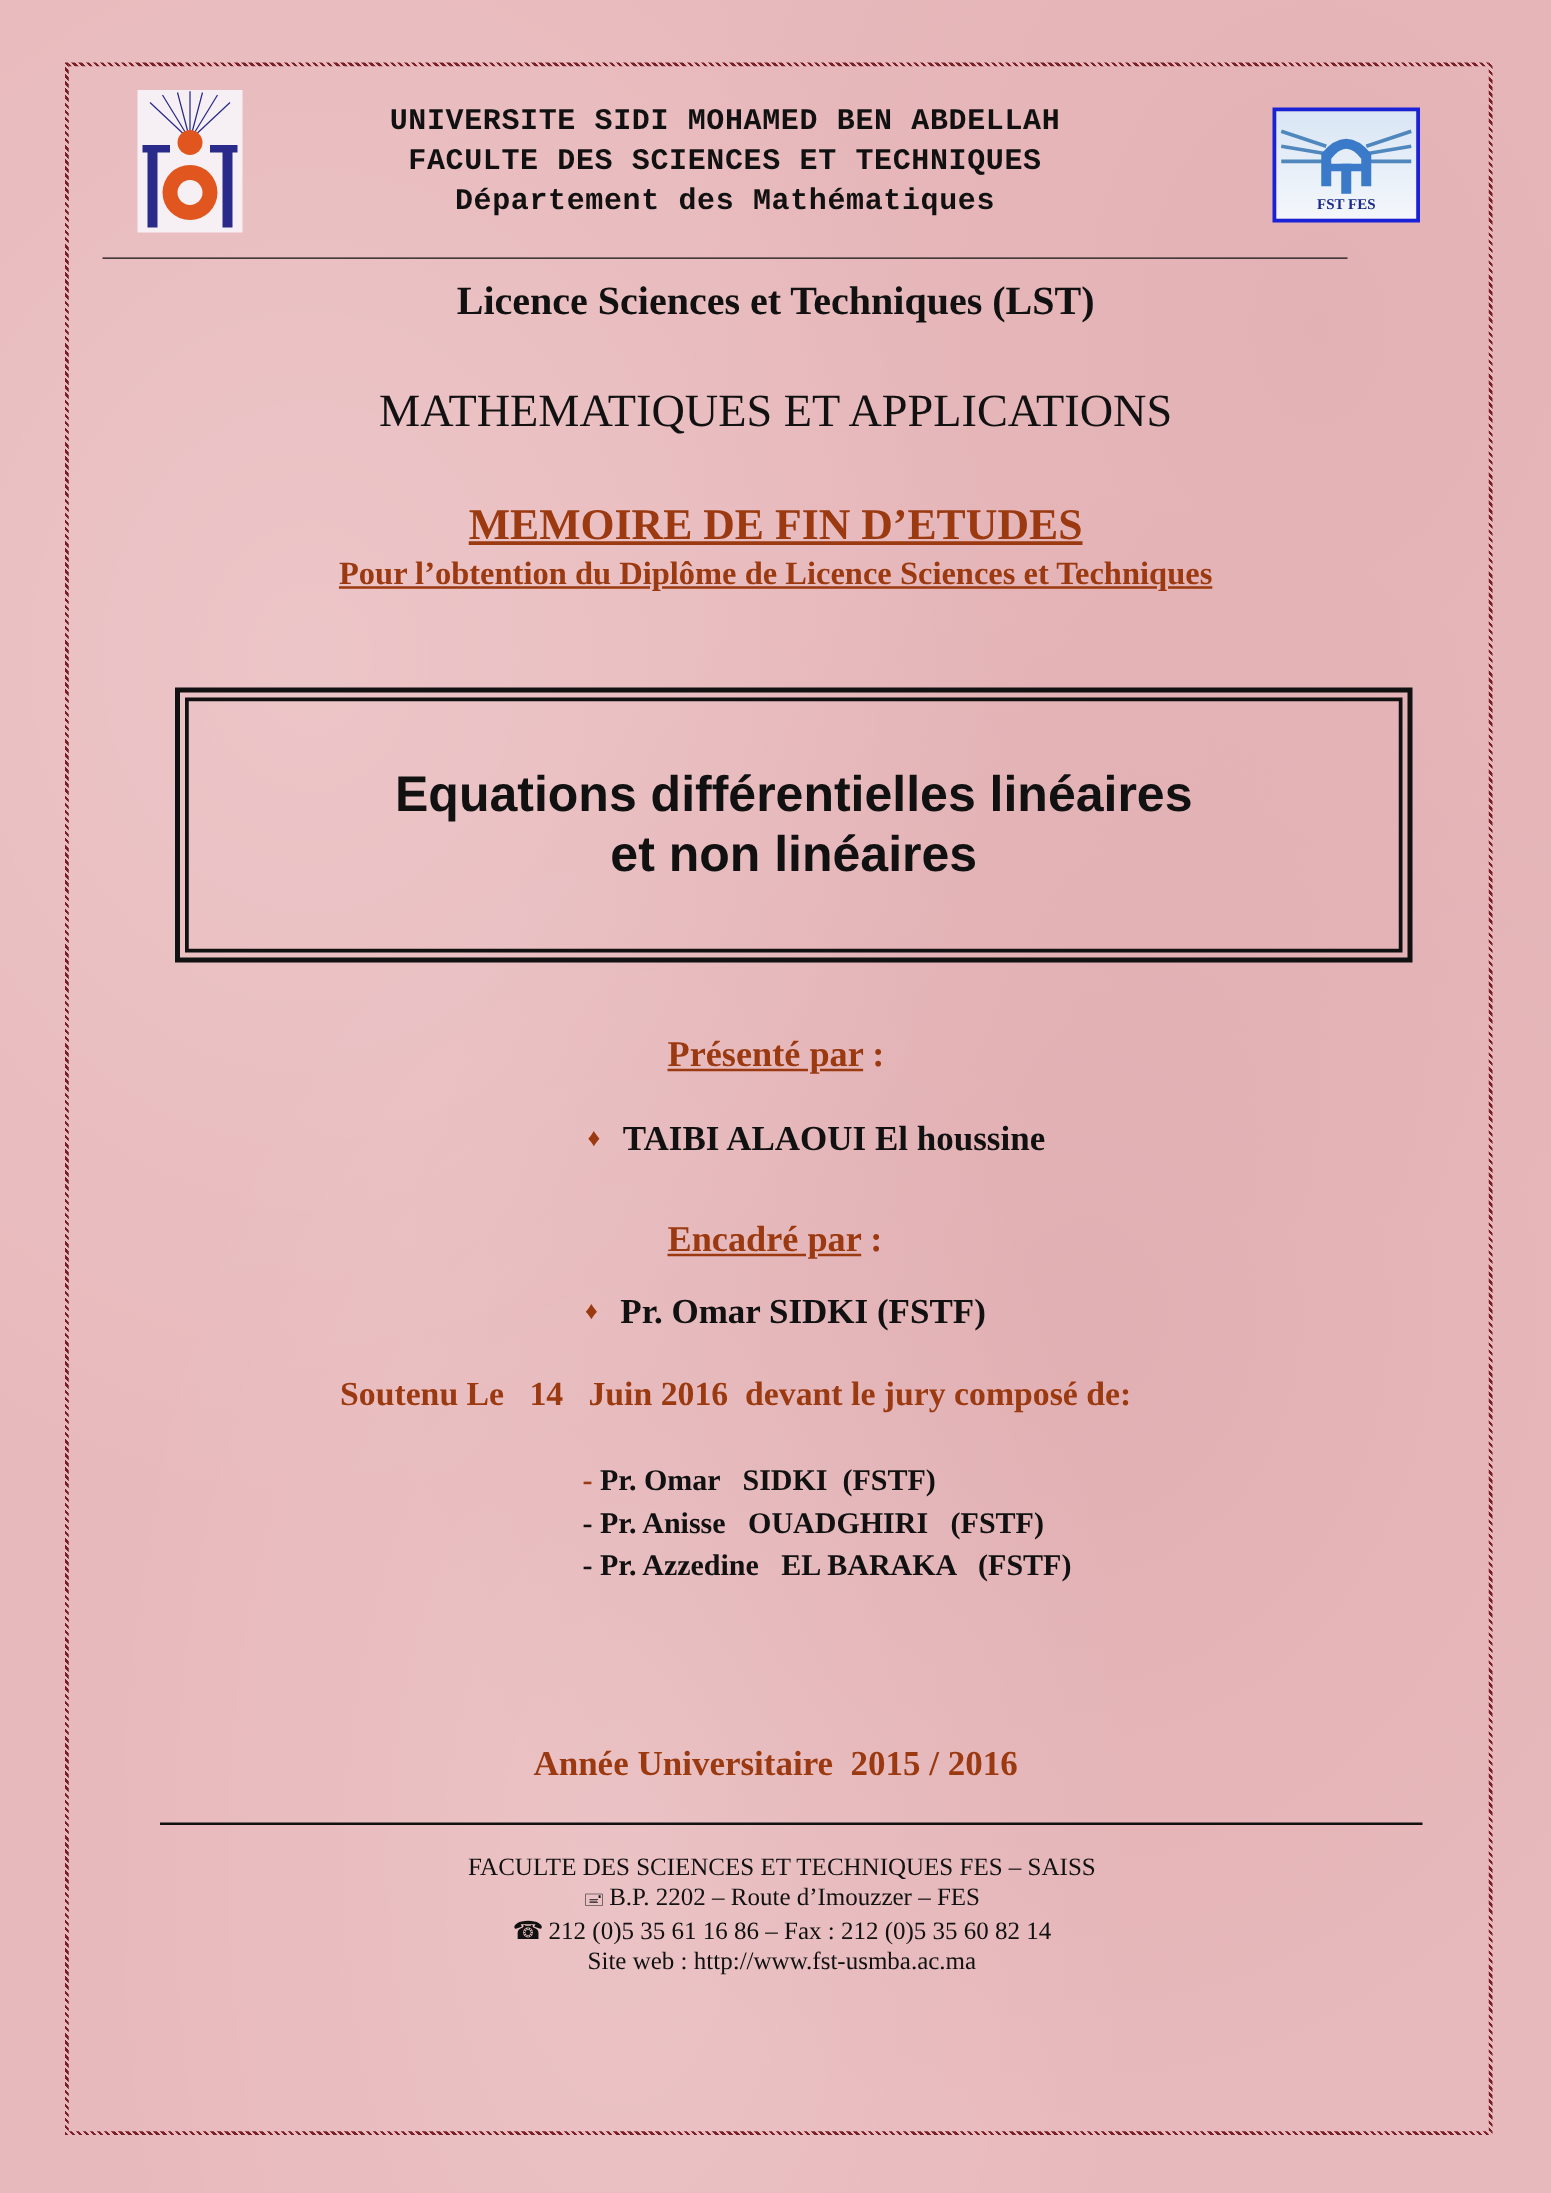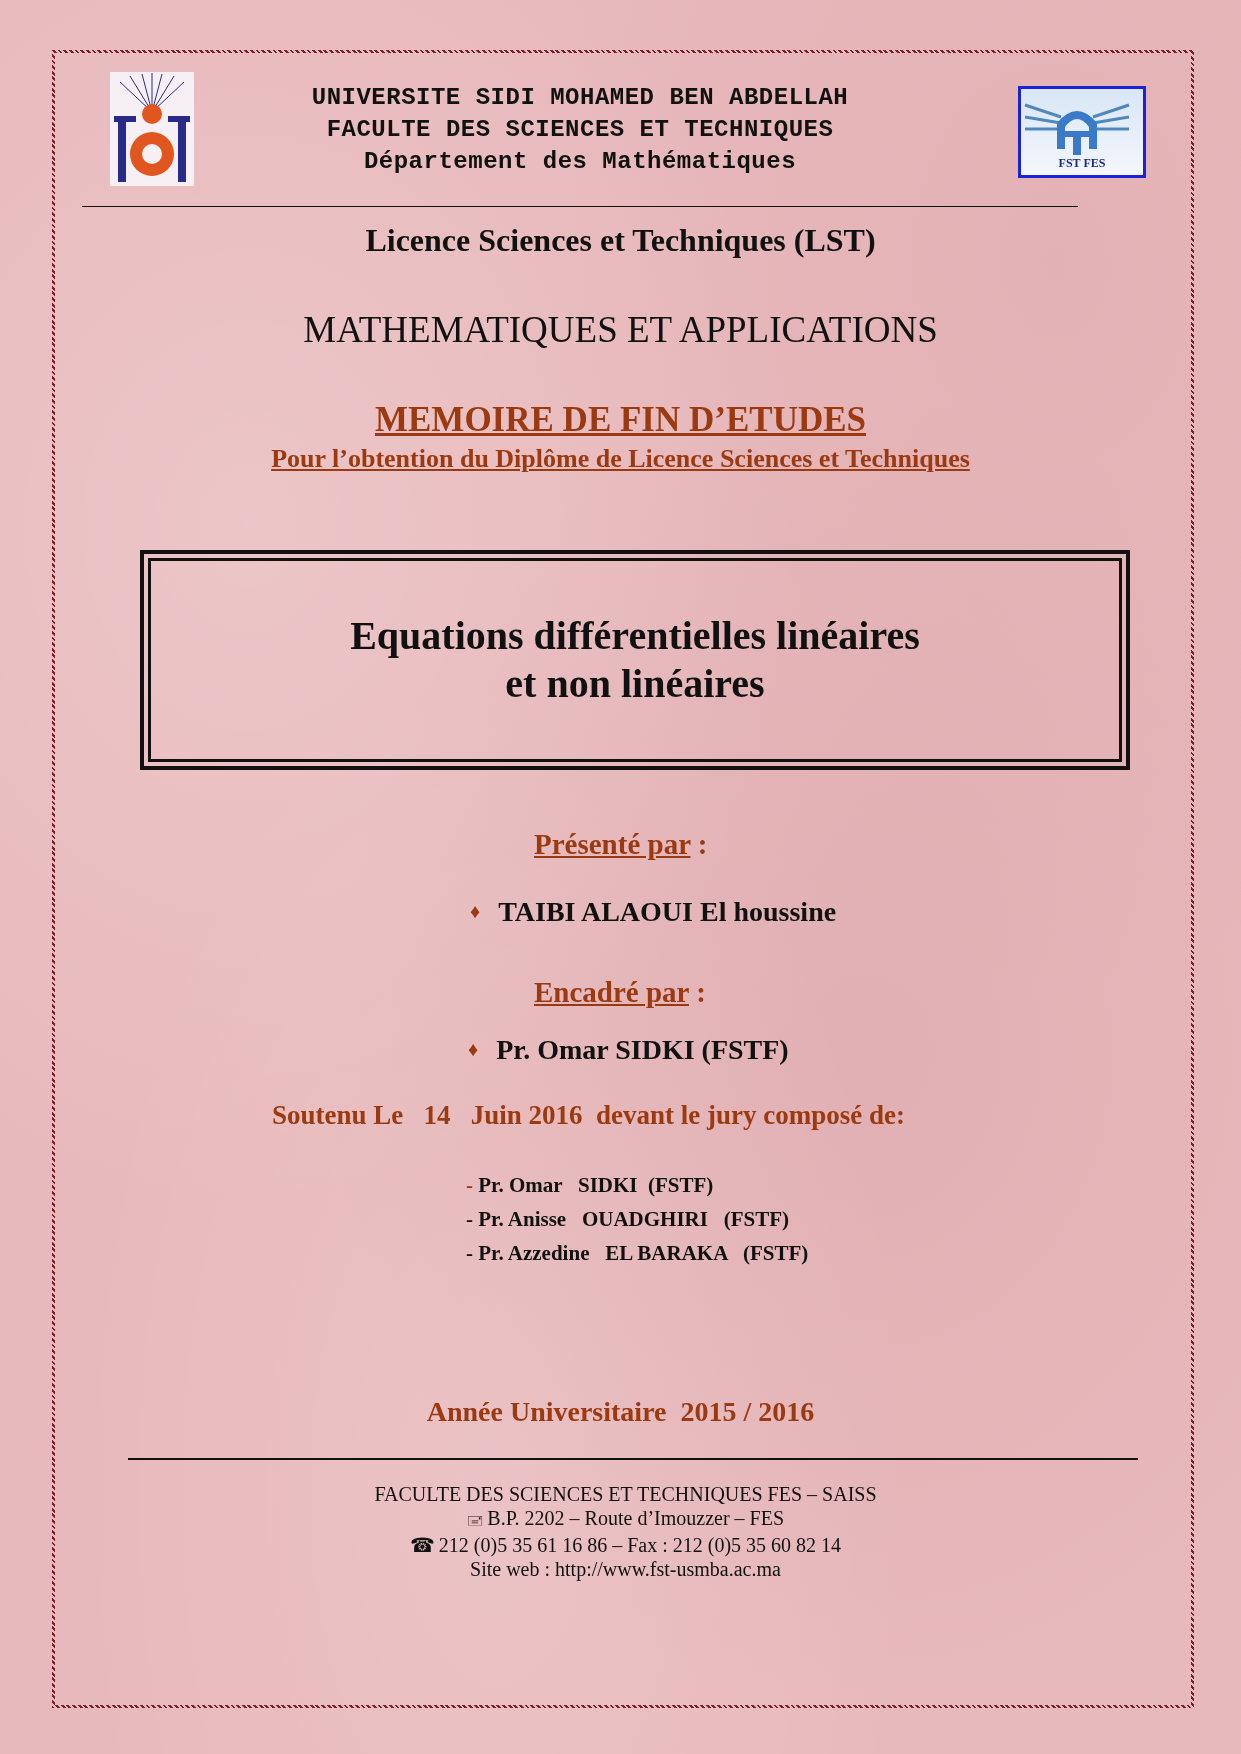--- a/index.html
+++ b/index.html
@@ -15,38 +15,38 @@
     color: #111;
   }
   .frame {
     position: absolute; left: 52px; top: 50px; width: 1136px; height: 1652px;
     border: 3px solid transparent;
     border-image: repeating-linear-gradient(45deg, #7a1f28 0 2px, #e8b9bc 2px 4px) 3;
   }
   .abs { position: absolute; }
   .center { text-align: center; left: 0; right: 0; }
   .logo-left { left: 110px; top: 72px; width: 84px; height: 114px; background: #f6f0f4; }
-  .logo-right { left: 1018px; top: 86px; width: 128px; height: 92px; border: 3px solid #1a22d8; background: linear-gradient(#d9e6f5, #f4f7fb); box-sizing: border-box; }
+  .logo-right { left: 1018px; top: 86px; width: 118px; height: 92px; border: 3px solid #1a22d8; background: linear-gradient(#d9e6f5, #f4f7fb); box-sizing: border-box; }
   .logo-right .cap { position: absolute; bottom: 4px; left: 0; right: 0; text-align: center; font: bold 12px "Liberation Serif", serif; color: #1b2a8a; }
   .uni-head { left: 230px; width: 700px; top: 82px; text-align: center; font-family: "Liberation Mono", monospace; font-weight: bold; font-size: 24px; line-height: 32px; letter-spacing: 0.5px; }
   .hr-top { left: 82px; top: 206px; width: 996px; height: 0; border-top: 1.5px solid #111; }
   .lst { top: 222px; font-weight: bold; font-size: 32px; }
   .math { top: 308px; font-weight: normal; font-size: 37px; }
   .red { color: #9b3a10; }
   .memoire { top: 400px; font-weight: bold; font-size: 35px; text-decoration: underline; }
   .obtention { top: 444px; font-weight: bold; font-size: 26px; text-decoration: underline; }
   .title-box { left: 140px; top: 550px; width: 990px; height: 220px; box-sizing: border-box; border: 4px solid #111; padding: 4px; }
   .title-box .inner { width: 100%; height: 100%; box-sizing: border-box; border: 3px solid #111; display: flex; flex-direction: column; justify-content: center; align-items: center; }
-  .title-box .t { font-family: Liberation Serif, serif; font-weight: bold; font-size: 40px; line-height: 48px; text-align: center; }
+  .title-box .t { font-family: Liberation Sans, sans-serif; font-weight: bold; font-size: 40px; line-height: 48px; text-align: center; }
   .label { font-weight: bold; font-size: 29px; text-align: right; }
   .label .u { text-decoration: underline; }
   .person { font-weight: bold; font-size: 28px; }
   .diamond { color: #9b3a10; font-size: 20px; margin-right: 18px; vertical-align: 3px; }
   .jury-head { top: 1100px; font-weight: bold; font-size: 27px; }
-  .jury { left: 466px; top: 1168px; font-weight: bold; font-size: 21px; line-height: 34px; }
+  .jury { left: 466px; top: 1168px; font-weight: bold; font-size: 24px; line-height: 34px; }
   .annee { top: 1396px; font-weight: bold; font-size: 28px; }
   .hr-bot { left: 128px; top: 1458px; width: 1010px; border-top: 2px solid #111; }
   .footer { top: 1482px; font-size: 20px; line-height: 24px; }
 </style>
 </head>
 <body>
 
 <div class="frame"></div>
 
 <div class="abs logo-left">

